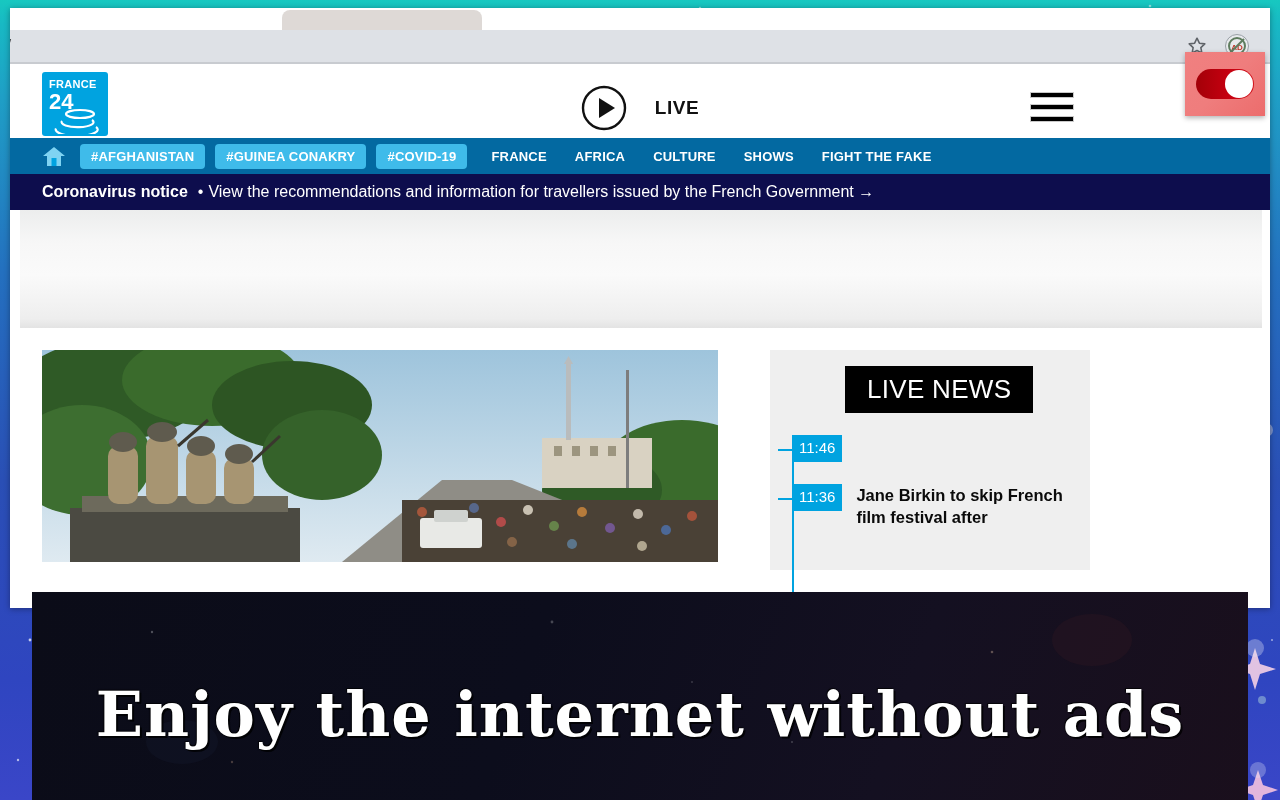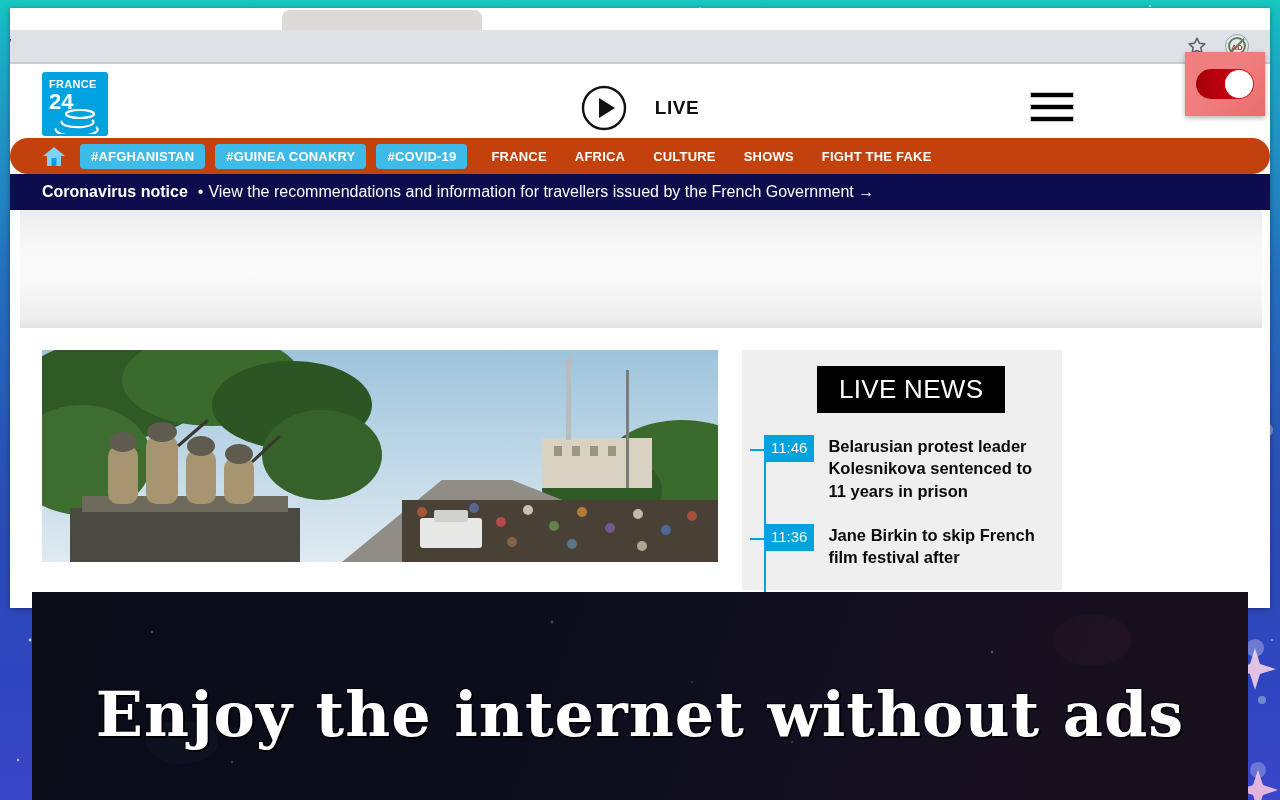--- a/index.html
+++ b/index.html
@@ -65,21 +65,21 @@
   }
   #play-circle{ width:46px; height:46px; }
   #live-label{ font-size:19px; font-weight:bold; color:#111; letter-spacing:.6px; }
 
   #hamburger{ position:absolute; right:196px; top:28px; width:44px; height:30px;
               display:flex; flex-direction:column; justify-content:space-between; }
   #hamburger span{ display:block; height:6px; background:#000; border:1px solid #c9c9c9; }
 
   
   #navbar{
-    height:36px; background:#c2410c; display:flex; align-items:center; gap:0; padding-left:32px;border-radius:18px;
+    height:36px; background:#0369a1; display:flex; align-items:center; gap:0; padding-left:32px;
   }
   #home-icon{ width:24px; height:22px; margin-right:14px; }
   .pill{
     background:#3fbbea; color:#fff; font-size:13px; font-weight:bold;
     padding:5px 11px; border-radius:4px; margin-right:10px; white-space:nowrap; letter-spacing:.2px;
   }
   .navlink{
     color:#fff; font-size:13px; font-weight:bold; padding:5px 14px; white-space:nowrap; letter-spacing:.2px;
   }
 
@@ -91,21 +91,21 @@
   #covid-banner b{ margin-right:5px; }
   #covid-banner .sep{ margin:0 5px; }
 
   
   #ad-slot{
     height:118px; margin-left:10px; margin-right:8px;
     background:linear-gradient(180deg,#eceded 0%,#f7f7f7 28%,#fafafa 55%,#eeeeee 92%,#e3e3e3 100%);
   }
 
   
-  #main{ display:flex; padding:22px 32px 0 32px; gap:24px; }
+  #main{ display:flex; padding:22px 32px 0 32px; gap:52px; }
   #hero{ width:676px; }
   #hero-photo{ width:676px; height:212px; position:relative; overflow:hidden; background:#7d9ab0; }
 
   #live-news-col{ width:320px; background:#efefef; min-height:220px; padding:16px 0 0 0; position:relative; }
   #live-news-badge{
     background:#000; color:#fff; font-size:26px; padding:8px 22px; display:inline-block;
     margin-left:75px; letter-spacing:.3px;
   }
   .news-list{ margin-top:22px; position:relative; padding-left:22px; }
   #timeline{ position:absolute; left:22px; top:10px; width:2px; height:200px; background:#00a3e0; }
@@ -343,21 +343,20 @@
           </svg>
         </div>
       </div>
 
       <div id="live-news-col">
         <div id="live-news-badge">LIVE NEWS</div>
         <div class="news-list">
           <div id="timeline"></div>
           <div class="news-item">
             <span class="news-time">11:46</span>
-            <span class="news-title">Belarusian protest leader Kolesnikova sentenced to 11 years in prison</span>
           </div>
           <div class="news-item">
             <span class="news-time">11:36</span>
             <span class="news-title">Jane Birkin to skip French film festival after</span>
           </div>
         </div>
       </div>
 
     </div>
   </div>

